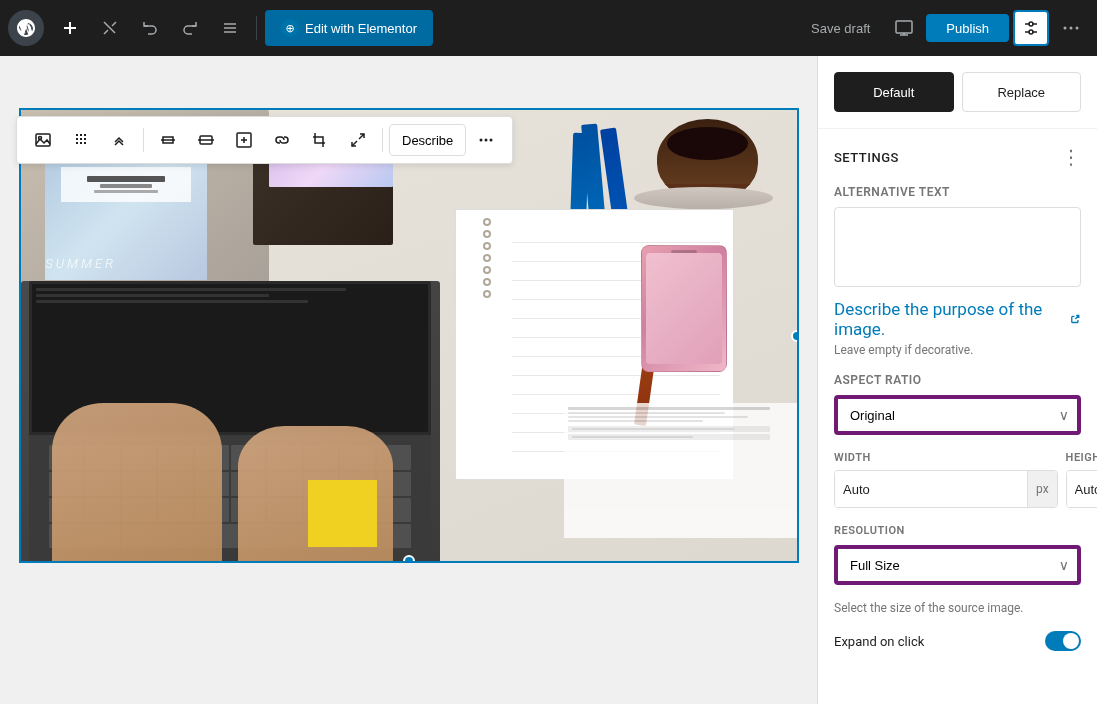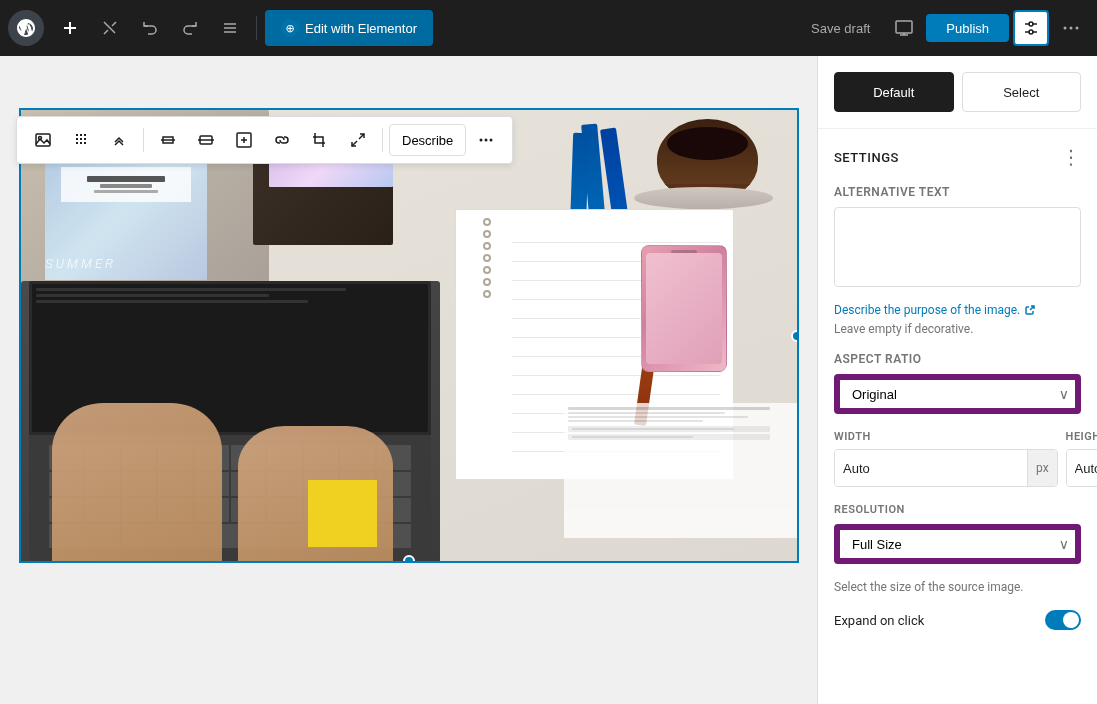--- a/index.html
+++ b/index.html
@@ -304,40 +304,40 @@
       height: 80px;
       border: 1px solid #ddd;
       border-radius: 4px;
       padding: 8px;
       font-size: 13px;
       resize: none;
       margin-bottom: 8px;
     }
     .field-link {
       color: #007cba;
-      font-size: 12px;
+      font-size: 17px;
       text-decoration: none;
       display: inline-flex; align-items: center; gap: 4px;
     }
     .field-hint {
       font-size: 12px;
       color: #757575;
       margin-top: 4px;
       margin-bottom: 16px;
     }
 
     .select-wrapper {
       position: relative;
       width: 100%;
       margin-bottom: 16px;
     }
     .field-select {
       width: 100%;
       height: 40px;
-      border: 6px solid #701a75;
+      border: 4px solid #701a75;
       border-radius: 4px;
       padding: 0 36px 0 12px;
       font-size: 13px;
       background: white;
       appearance: none;
       cursor: pointer;
     }
     .select-chevron {
       position: absolute;
       right: 12px;
@@ -697,21 +697,21 @@
       <div class="resize-handle-right"></div>
     </div>
   </div>
 
   <div class="sidebar">
 
 
     <div class="sidebar-section">
       <div class="styles-row">
         <button class="style-btn active">Default</button>
-        <button class="style-btn">Select</button>
+        <button class="style-btn">Replace</button>
       </div>
     </div>
 
     <div class="settings-section">
       <div class="settings-header">
         <span class="settings-title">Settings</span>
         <button class="settings-more">⋮</button>
       </div>
 
       

